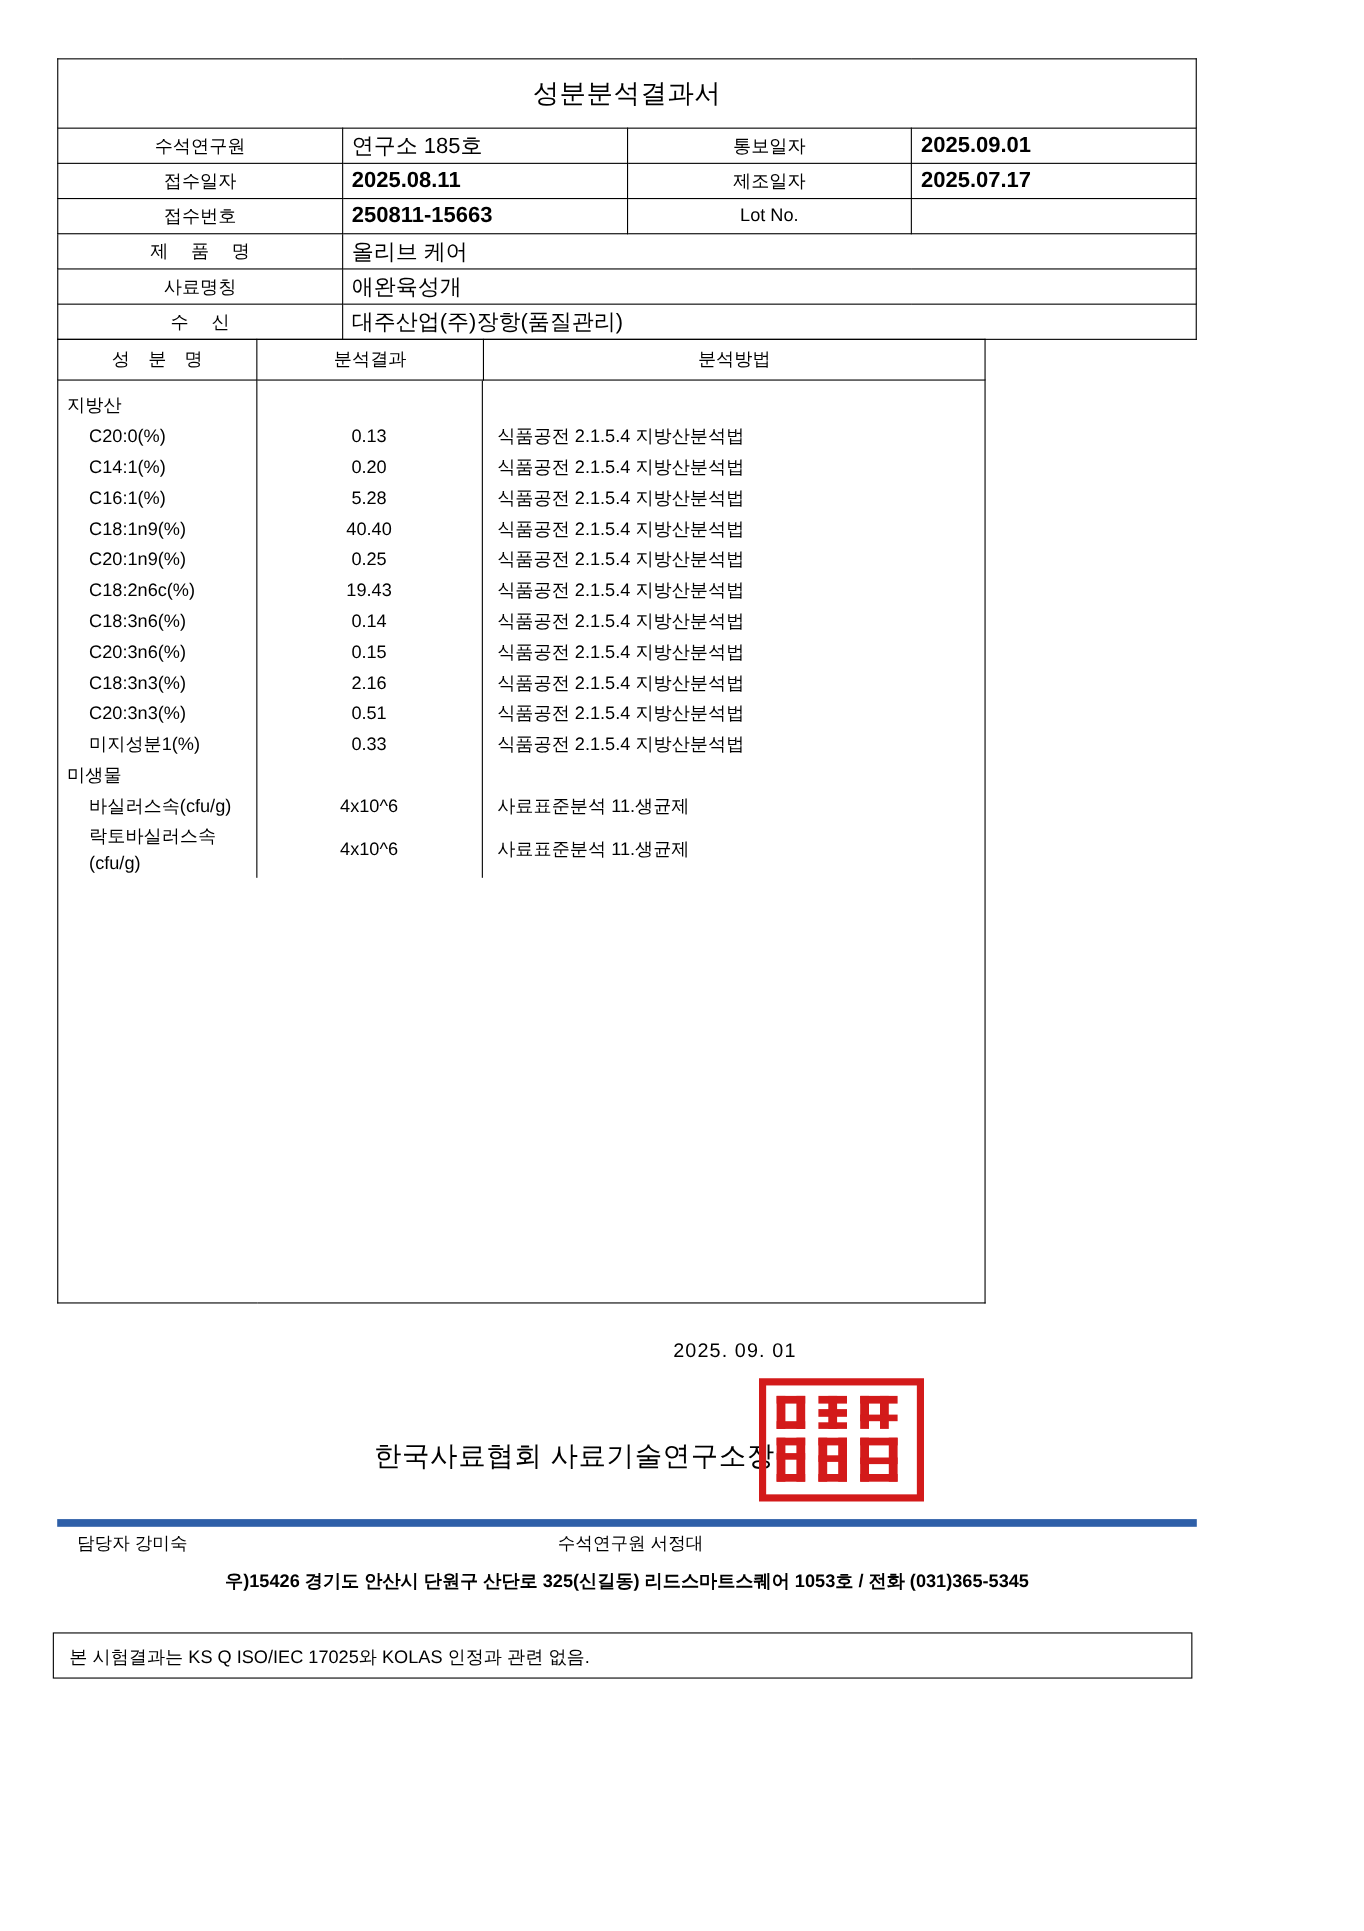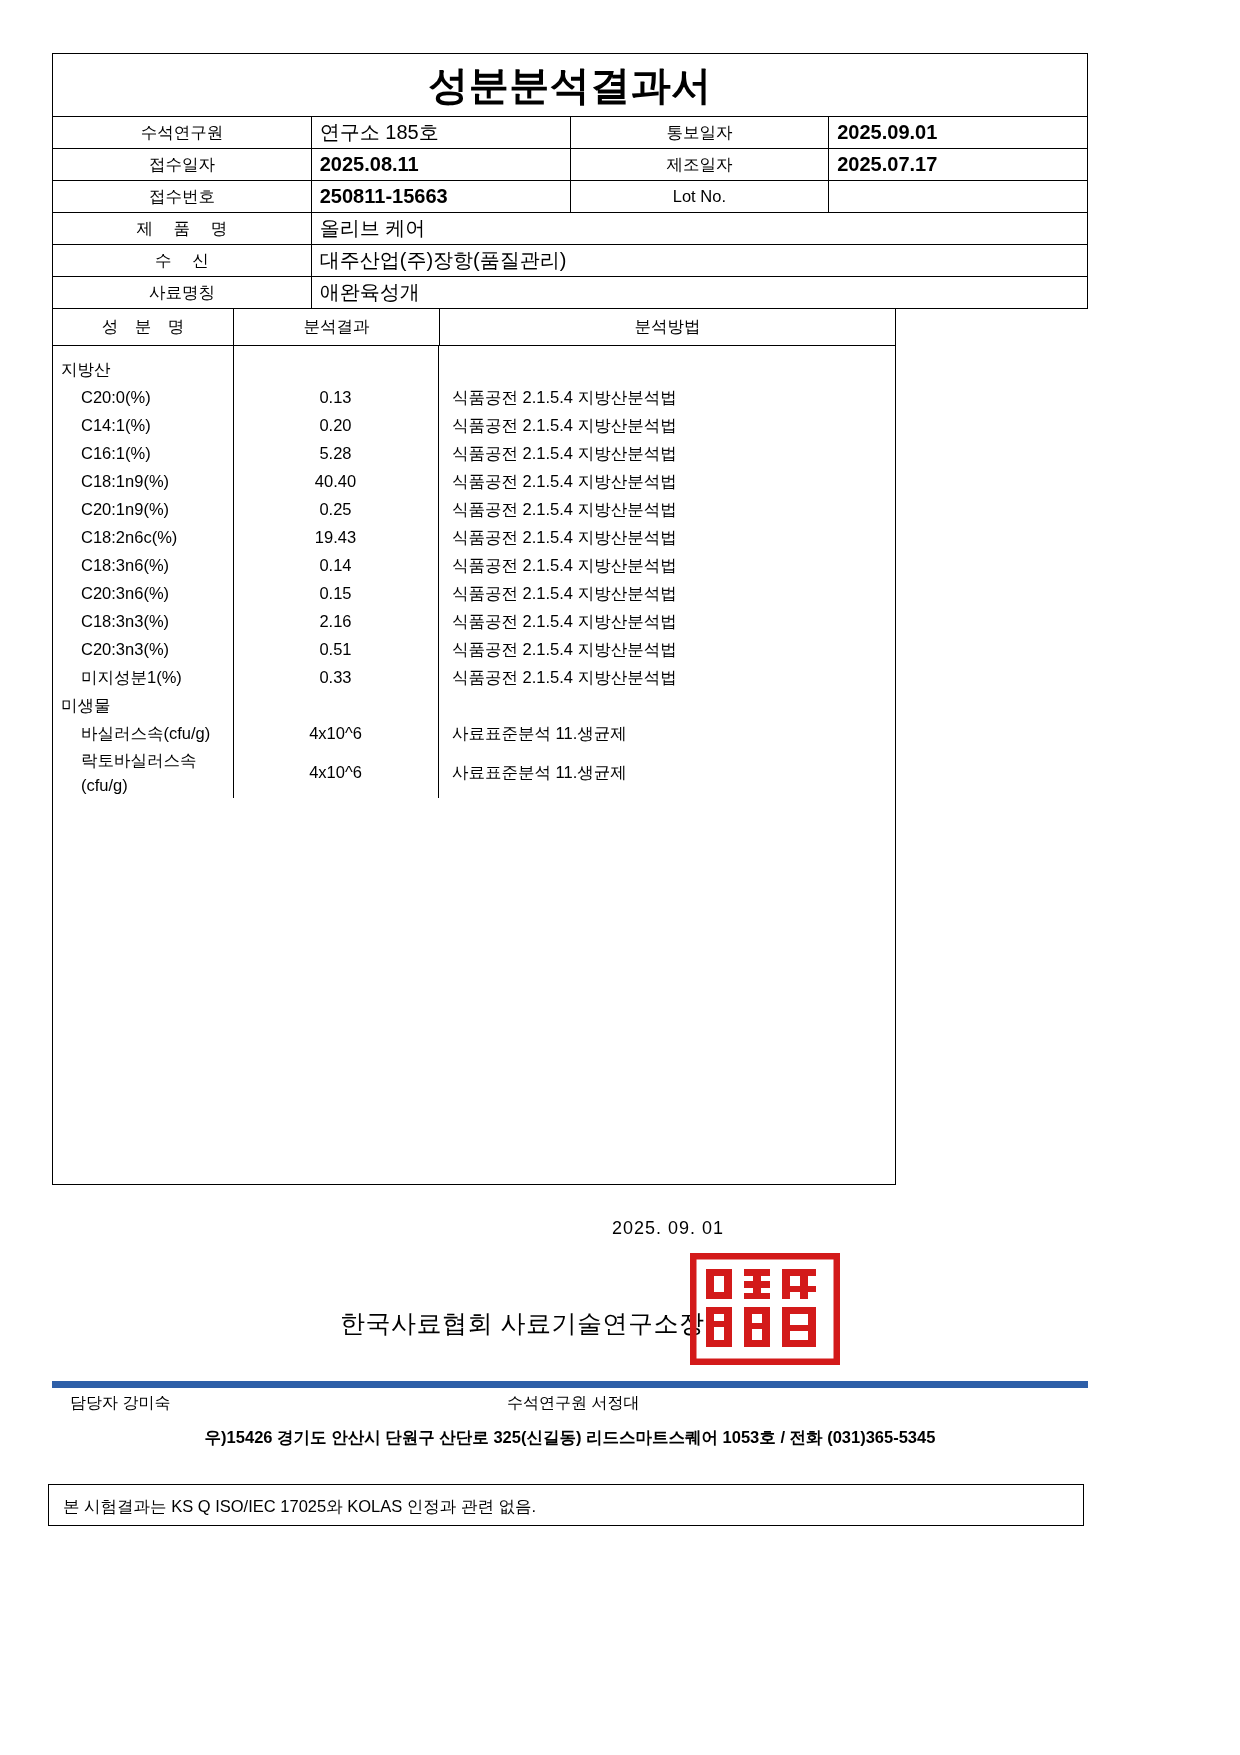--- a/index.html
+++ b/index.html
@@ -36,22 +36,22 @@
   .header-block {
     position: absolute;
     left: 52px;
     top: 53px;
     width: 1036px;
   }
   .header-block table { width: 100%; }
   .title-cell {
     height: 62px;
     text-align: center;
-    font-size: 40px;
-    font-weight: bold;
+    font-size: 24px;
+    font-weight: normal;
     letter-spacing: 0.5px;
     border-bottom: 1px solid #000;
   }
   .lbl {
     text-align: center;
     font-size: 16.5px;
     height: 31px;
     padding: 0 4px;
   }
   .val {
@@ -237,26 +237,26 @@
           <td class="lbl">접수번호</td>
           <td class="val">250811-15663</td>
           <td class="lbl">Lot No.</td>
           <td class="val"></td>
         </tr>
         <tr>
           <td class="lbl spaced">제 품 명</td>
           <td class="val plain" colspan="3">올리브 케어</td>
         </tr>
         <tr>
+          <td class="lbl">사료명칭</td>
+          <td class="val plain" colspan="3">애완육성개</td>
+        </tr>
+        <tr>
           <td class="lbl spaced">수   신</td>
           <td class="val plain" colspan="3">대주산업(주)장항(품질관리)</td>
-        </tr>
-        <tr>
-          <td class="lbl">사료명칭</td>
-          <td class="val plain" colspan="3">애완육성개</td>
         </tr>
       </tbody>
     </table>
   </div>
 
   <div class="results-block">
     <table>
       <thead>
         <tr>
           <td class="th-name col-name">성 분 명</td>

